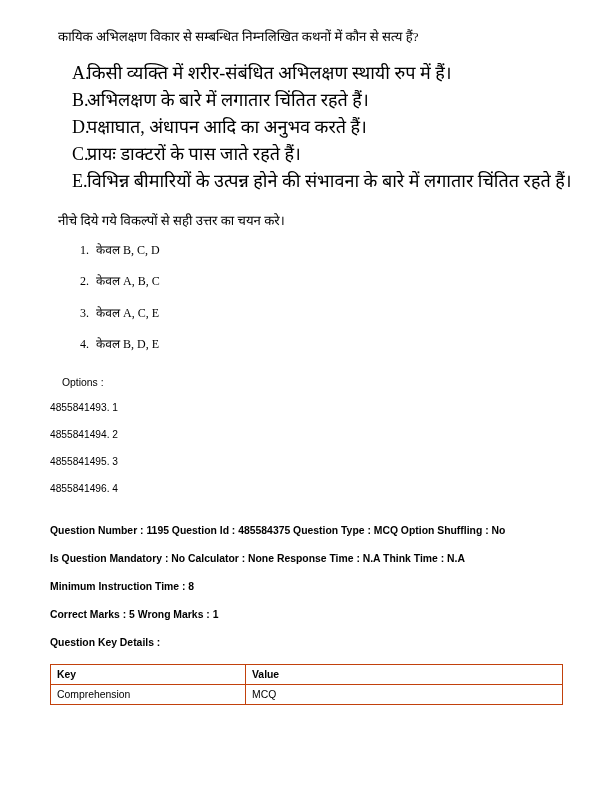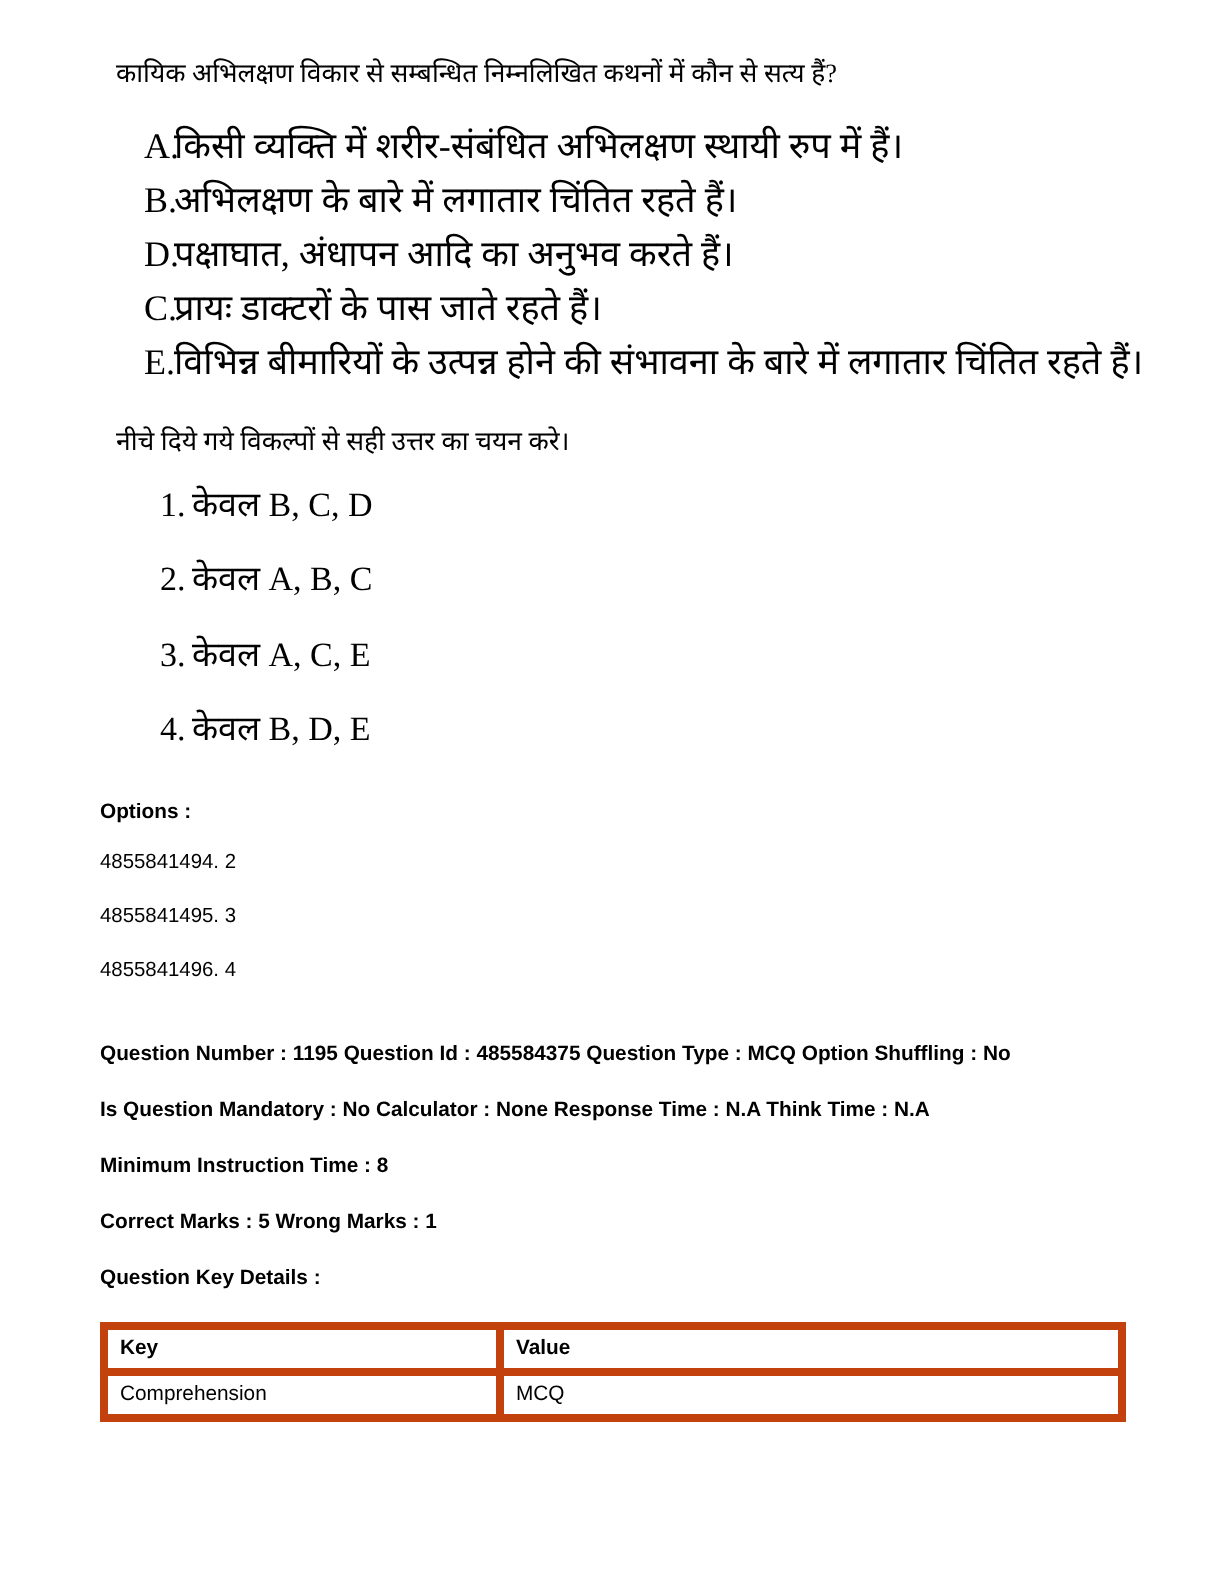--- a/index.html
+++ b/index.html
@@ -49,32 +49,32 @@
     font-size: 13.2px;
     margin: 16px 0 14px 12px;
   }
   .choice-list {
     margin: 0 0 26px 0;
     padding: 0;
     list-style: none;
   }
   .choice-list li {
     font-family: "Liberation Serif", serif;
-    font-size: 17px;
+    font-size: 12px;
     line-height: 1.2;
     margin: 0 0 17px 34px;
   }
   .choice-list li .num {
     display: inline-block;
     width: 16px;
   }
   .options-head {
     font-size: 10.4px;
-    font-weight: bold;
-    margin: 0 0 14px 4px;
+    font-weight: normal;
+    margin: 0 0 14px 16px;
   }
   .opt-row {
     font-size: 10.2px;
     margin: 0 0 16px 4px;
   }
   .meta-block {
     margin-top: 30px;
   }
   .meta-line {
     font-size: 10.4px;
@@ -82,21 +82,21 @@
     margin: 0 0 15px 4px;
     line-height: 1.25;
   }
   .kv-table {
     margin-top: 4px;
     margin-left: 4px;
     border-collapse: collapse;
     width: 513px;
   }
   .kv-table th, .kv-table td {
-    border: 4px solid #c2410c;
+    border: 1px solid #c2410c;
     text-align: left;
     padding: 4px 6px;
     font-size: 10.4px;
     font-weight: normal;
   }
   .kv-table th {
     font-weight: bold;
   }
   .kv-table th:first-child, .kv-table td:first-child {
     width: 182px;
@@ -138,20 +138,21 @@
     </li>
     <li>
       <span class="num">3.</span><span>केवल A, C, E</span>
     </li>
     <li>
       <span class="num">4.</span><span>केवल B, D, E</span>
     </li>
   </ul>
 
   <div class="options-head">Options :</div>
+  <div class="opt-row">4855841493. 1</div>
   <div class="opt-row">4855841494. 2</div>
   <div class="opt-row">4855841495. 3</div>
   <div class="opt-row">4855841496. 4</div>
 
   <div class="meta-block">
     <div class="meta-line">Question Number : 1195 Question Id : 485584375 Question Type : MCQ Option Shuffling : No</div>
     <div class="meta-line">Is Question Mandatory : No Calculator : None Response Time : N.A Think Time : N.A</div>
     <div class="meta-line">Minimum Instruction Time : 8</div>
     <div class="meta-line">Correct Marks : 5 Wrong Marks : 1</div>
     <div class="meta-line">Question Key Details :</div>

